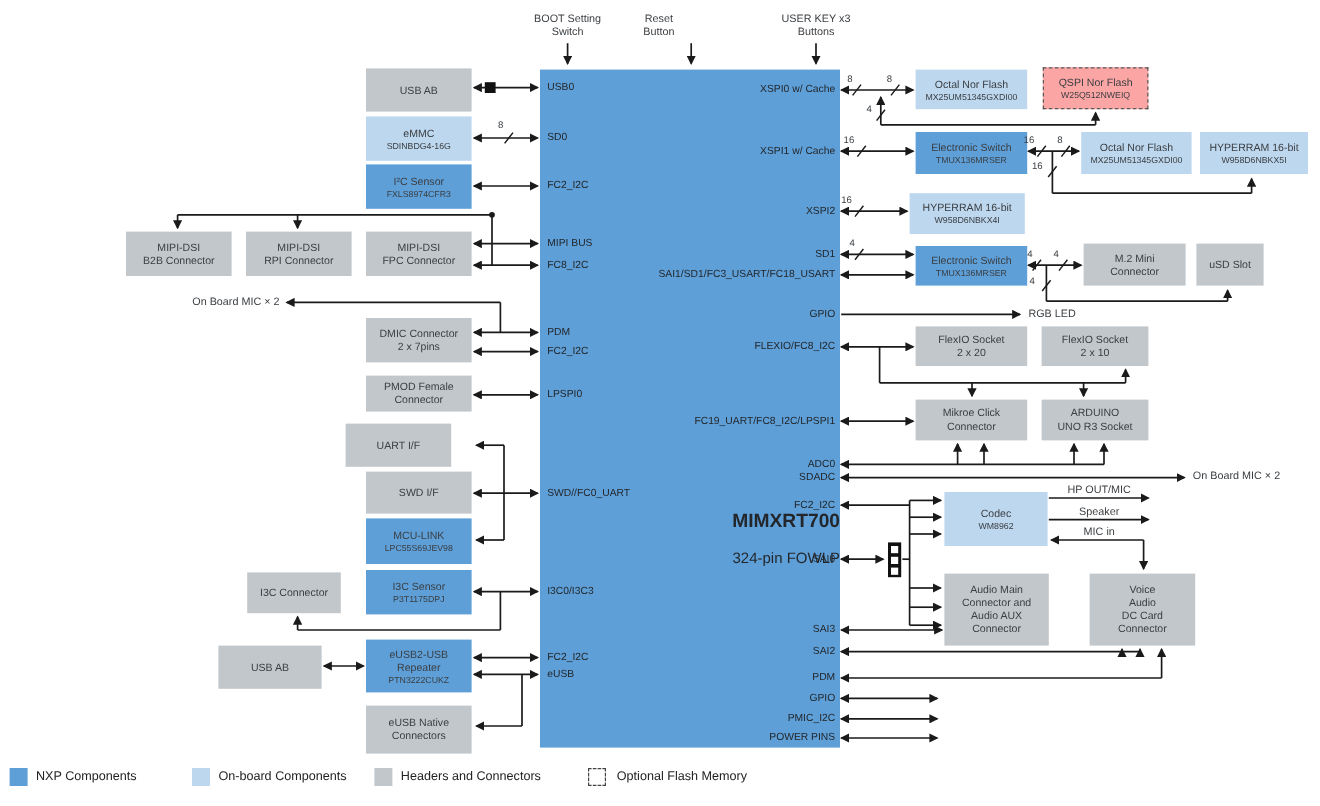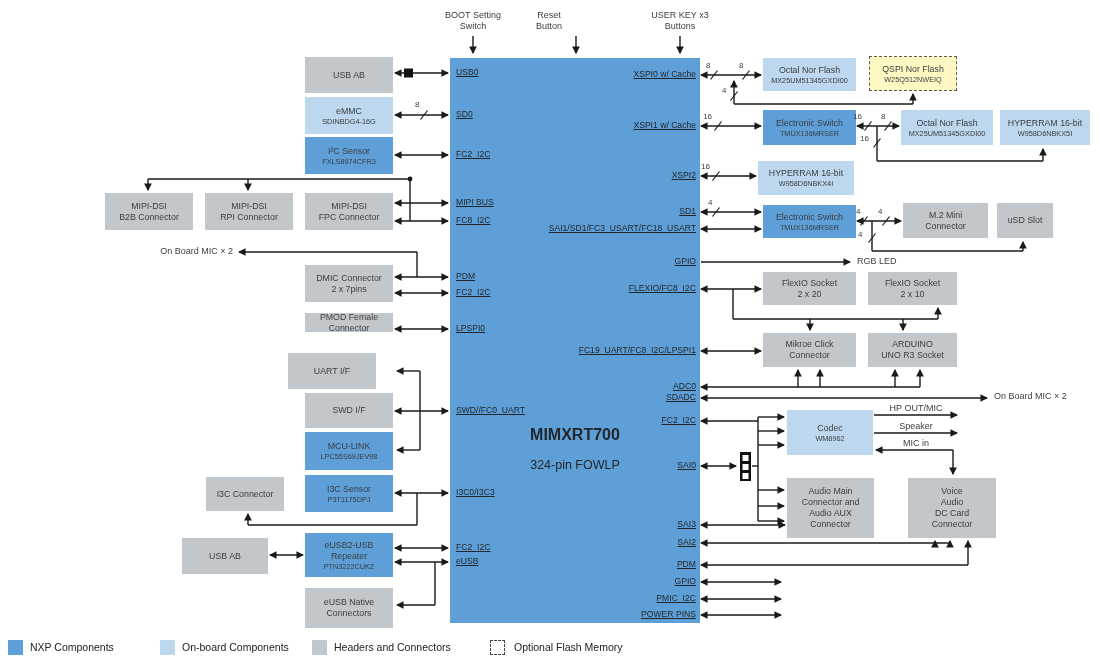--- a/index.html
+++ b/index.html
@@ -5,26 +5,26 @@
   html,body{margin:0;padding:0;background:#f6f7f8;}
   #stage{position:relative;width:1100px;height:672px;background:#ffffff;
          font-family:"Liberation Sans",sans-serif;overflow:hidden;}
   .box{position:absolute;display:flex;flex-direction:column;align-items:center;justify-content:center;
        text-align:center;color:#3a3e42;font-size:8.8px;line-height:11px;}
   .bl{white-space:pre-line;}
   .bs{font-size:7.3px;line-height:9px;white-space:pre-line;}
   .nxp{background:#5e9fd8;}
   .ob{background:#bdd7ee;}
   .gray{background:#c2c7cb;}
-  .dashed{background:#fef9c3;border:1.6px dashed #5a5a5a;}
+  .dashed{background:#fca5a5;border:1.6px dashed #5a5a5a;}
   .cpu{position:absolute;left:450px;top:58px;width:250px;height:565px;background:#5e9fd8;}
-  .cpu-title{position:absolute;left:450px;top:425px;width:250px;text-align:center;color:#23272b;}
+  .cpu-title{position:absolute;left:450px;top:425px;width:250px;text-align:right;color:#23272b;}
   .cpu-title .t1{font-size:16px;font-weight:bold;line-height:20px;}
   .cpu-title .t2{font-size:12.5px;line-height:17px;margin-top:12px;}
-  .pin{position:absolute;font-size:8.6px;line-height:11px;color:#23272b;white-space:nowrap;text-decoration:underline;}
+  .pin{position:absolute;font-size:8.6px;line-height:11px;color:#23272b;white-space:nowrap;}
   .pin.r{text-align:right;}
   .toplab{position:absolute;text-align:center;font-size:9px;line-height:11px;color:#3a3e42;white-space:pre-line;}
   .ann{position:absolute;font-size:9px;line-height:11px;color:#3a3e42;white-space:nowrap;}
   .ann.c{text-align:center;}
   .bw{position:absolute;font-size:8px;line-height:9px;color:#3a3e42;}
   .legend-sw{position:absolute;width:15px;height:15px;}
   .legend-sw.opt{background:#fff;border:1.6px dashed #444;width:13px;height:13px;}
   .legend-lab{position:absolute;font-size:10.5px;line-height:15px;color:#222;}
   svg{position:absolute;left:0;top:0;pointer-events:none;}
 </style>
@@ -66,21 +66,21 @@
 RPI Connector</div>
     </div>
   <div class="box gray" style="left:305px;top:193px;width:88px;height:37px">
       <div class="bl">MIPI-DSI
 FPC Connector</div>
     </div>
   <div class="box gray" style="left:305px;top:265px;width:88px;height:37px">
       <div class="bl">DMIC Connector
 2 x 7pins</div>
     </div>
-  <div class="box gray" style="left:305px;top:313px;width:88px;height:19px">
+  <div class="box gray" style="left:305px;top:313px;width:88px;height:30px">
       <div class="bl">PMOD Female
 Connector</div>
     </div>
   <div class="box gray" style="left:288px;top:353px;width:88px;height:36px">
       <div class="bl">UART I/F</div>
     </div>
   <div class="box gray" style="left:305px;top:393px;width:88px;height:35px">
       <div class="bl">SWD I/F</div>
     </div>
   <div class="box nxp" style="left:305px;top:432px;width:88px;height:38px">

